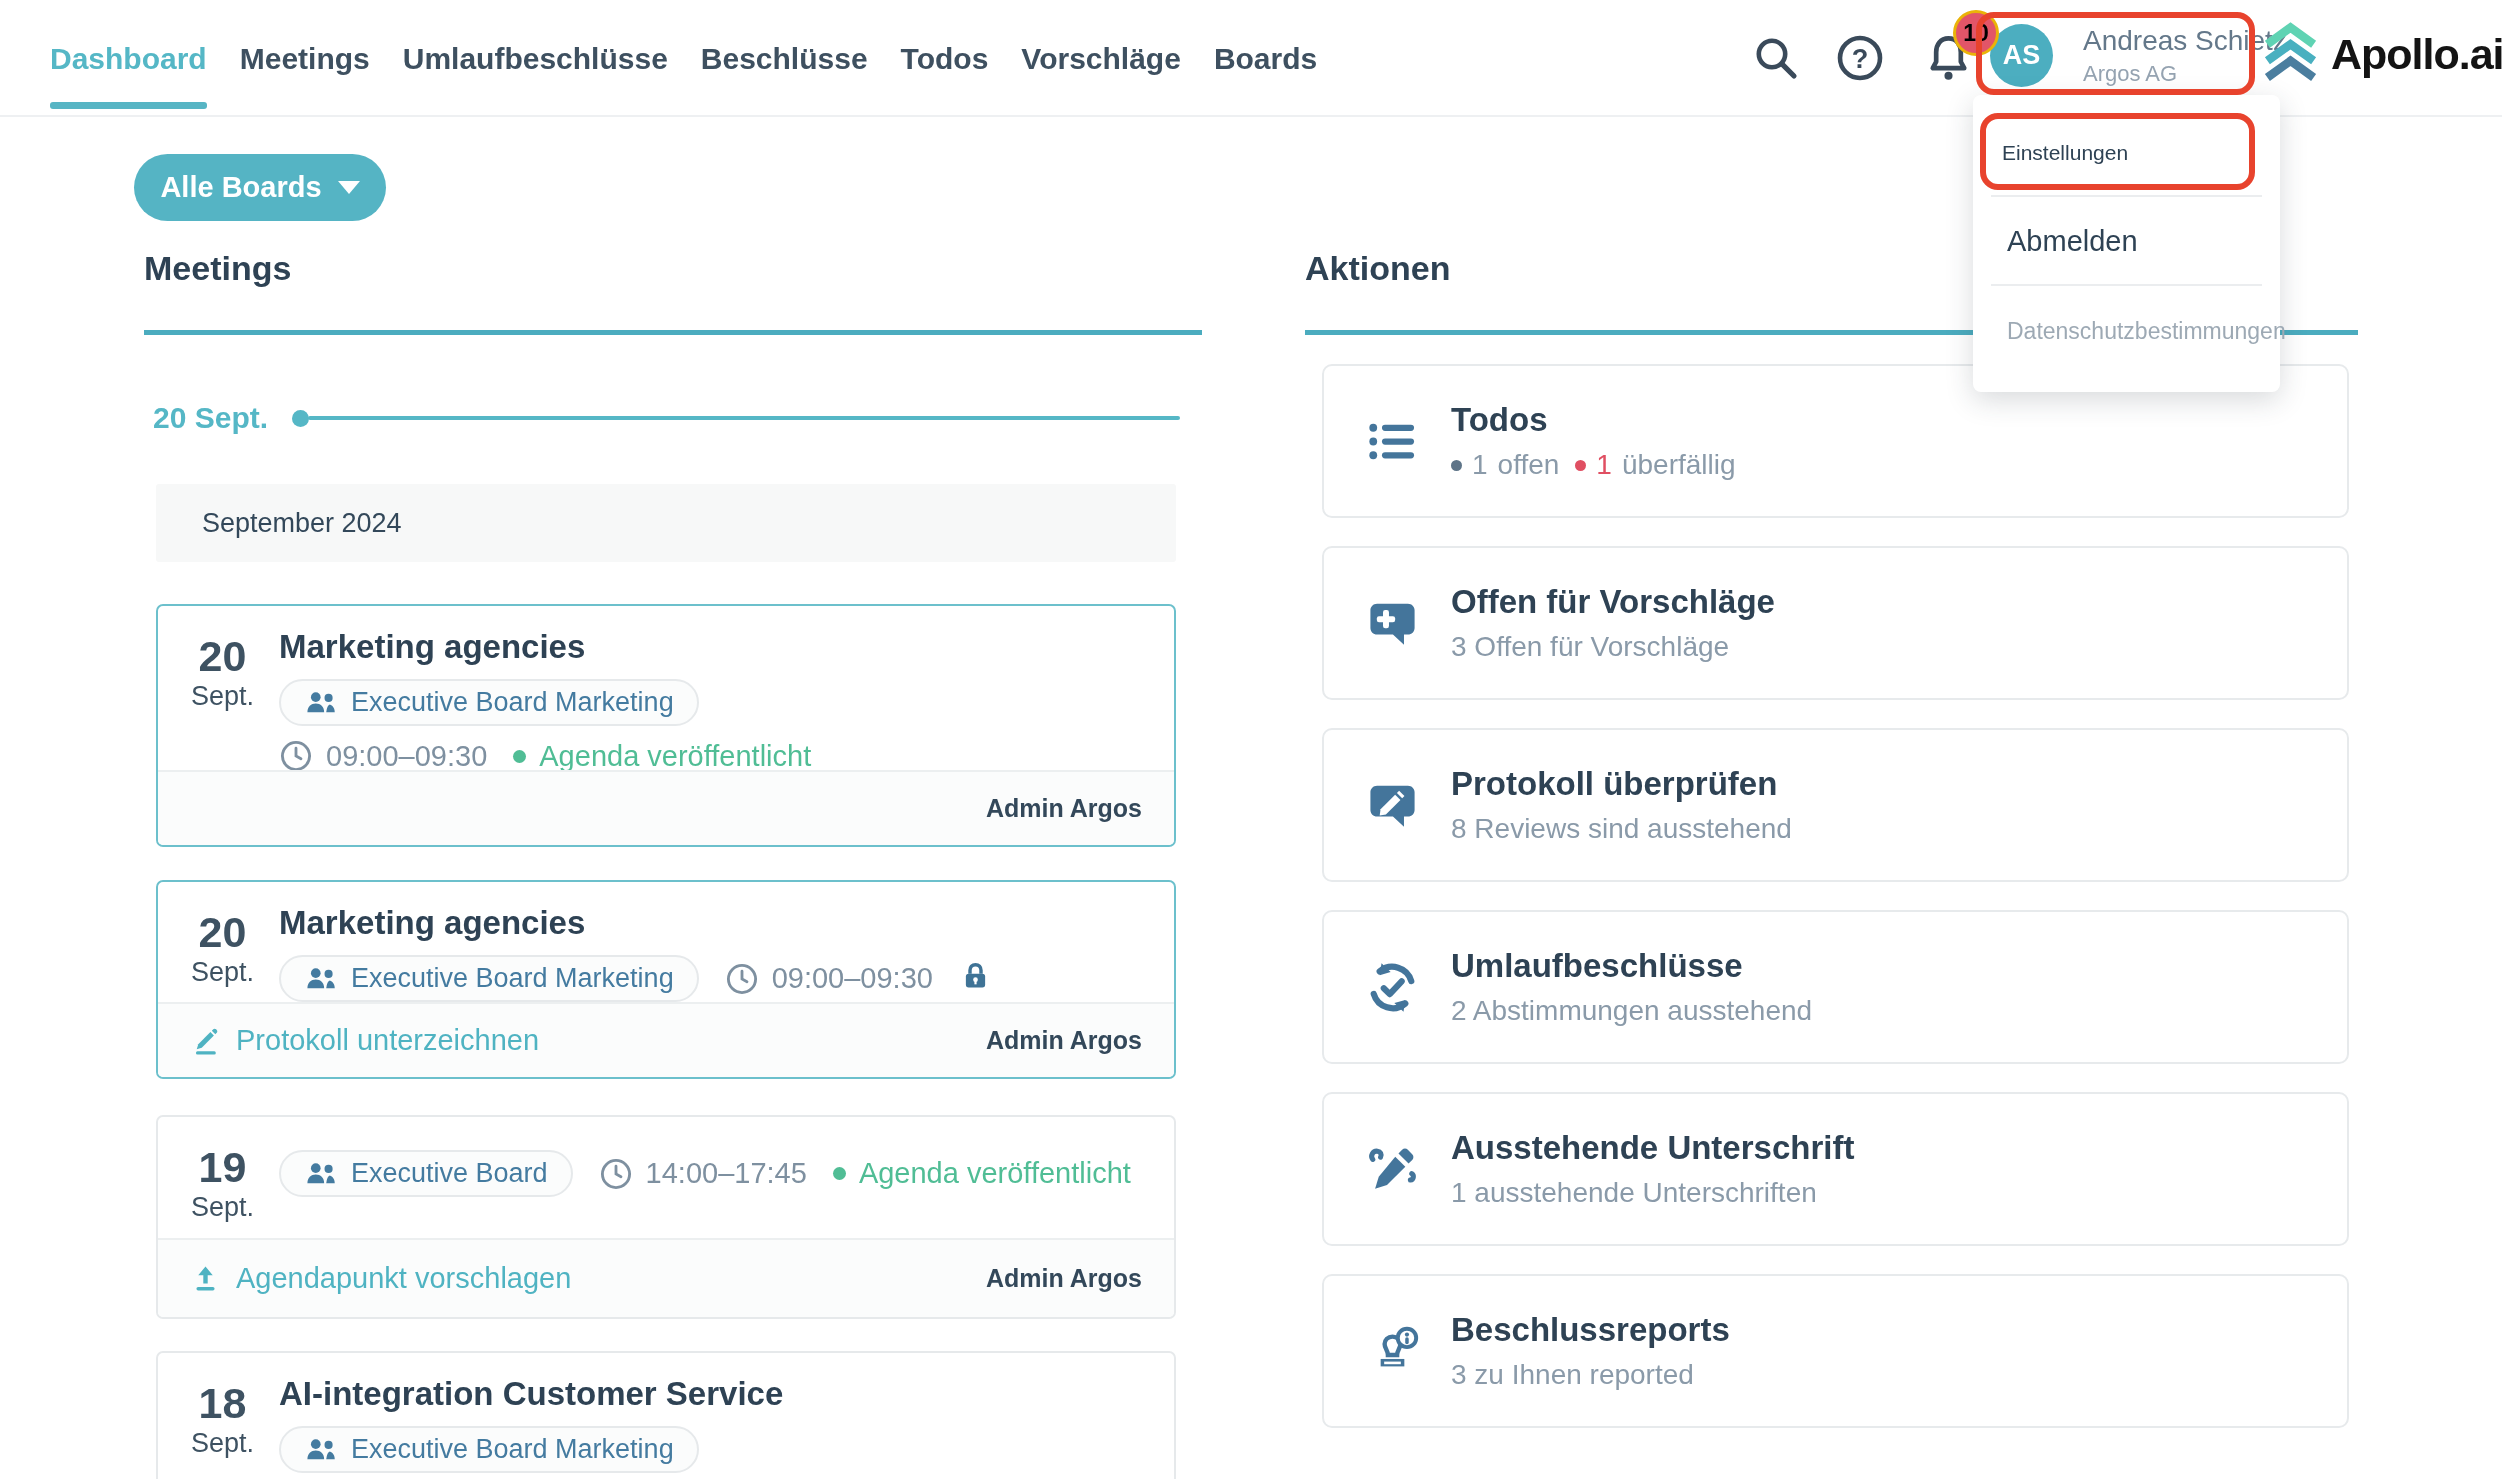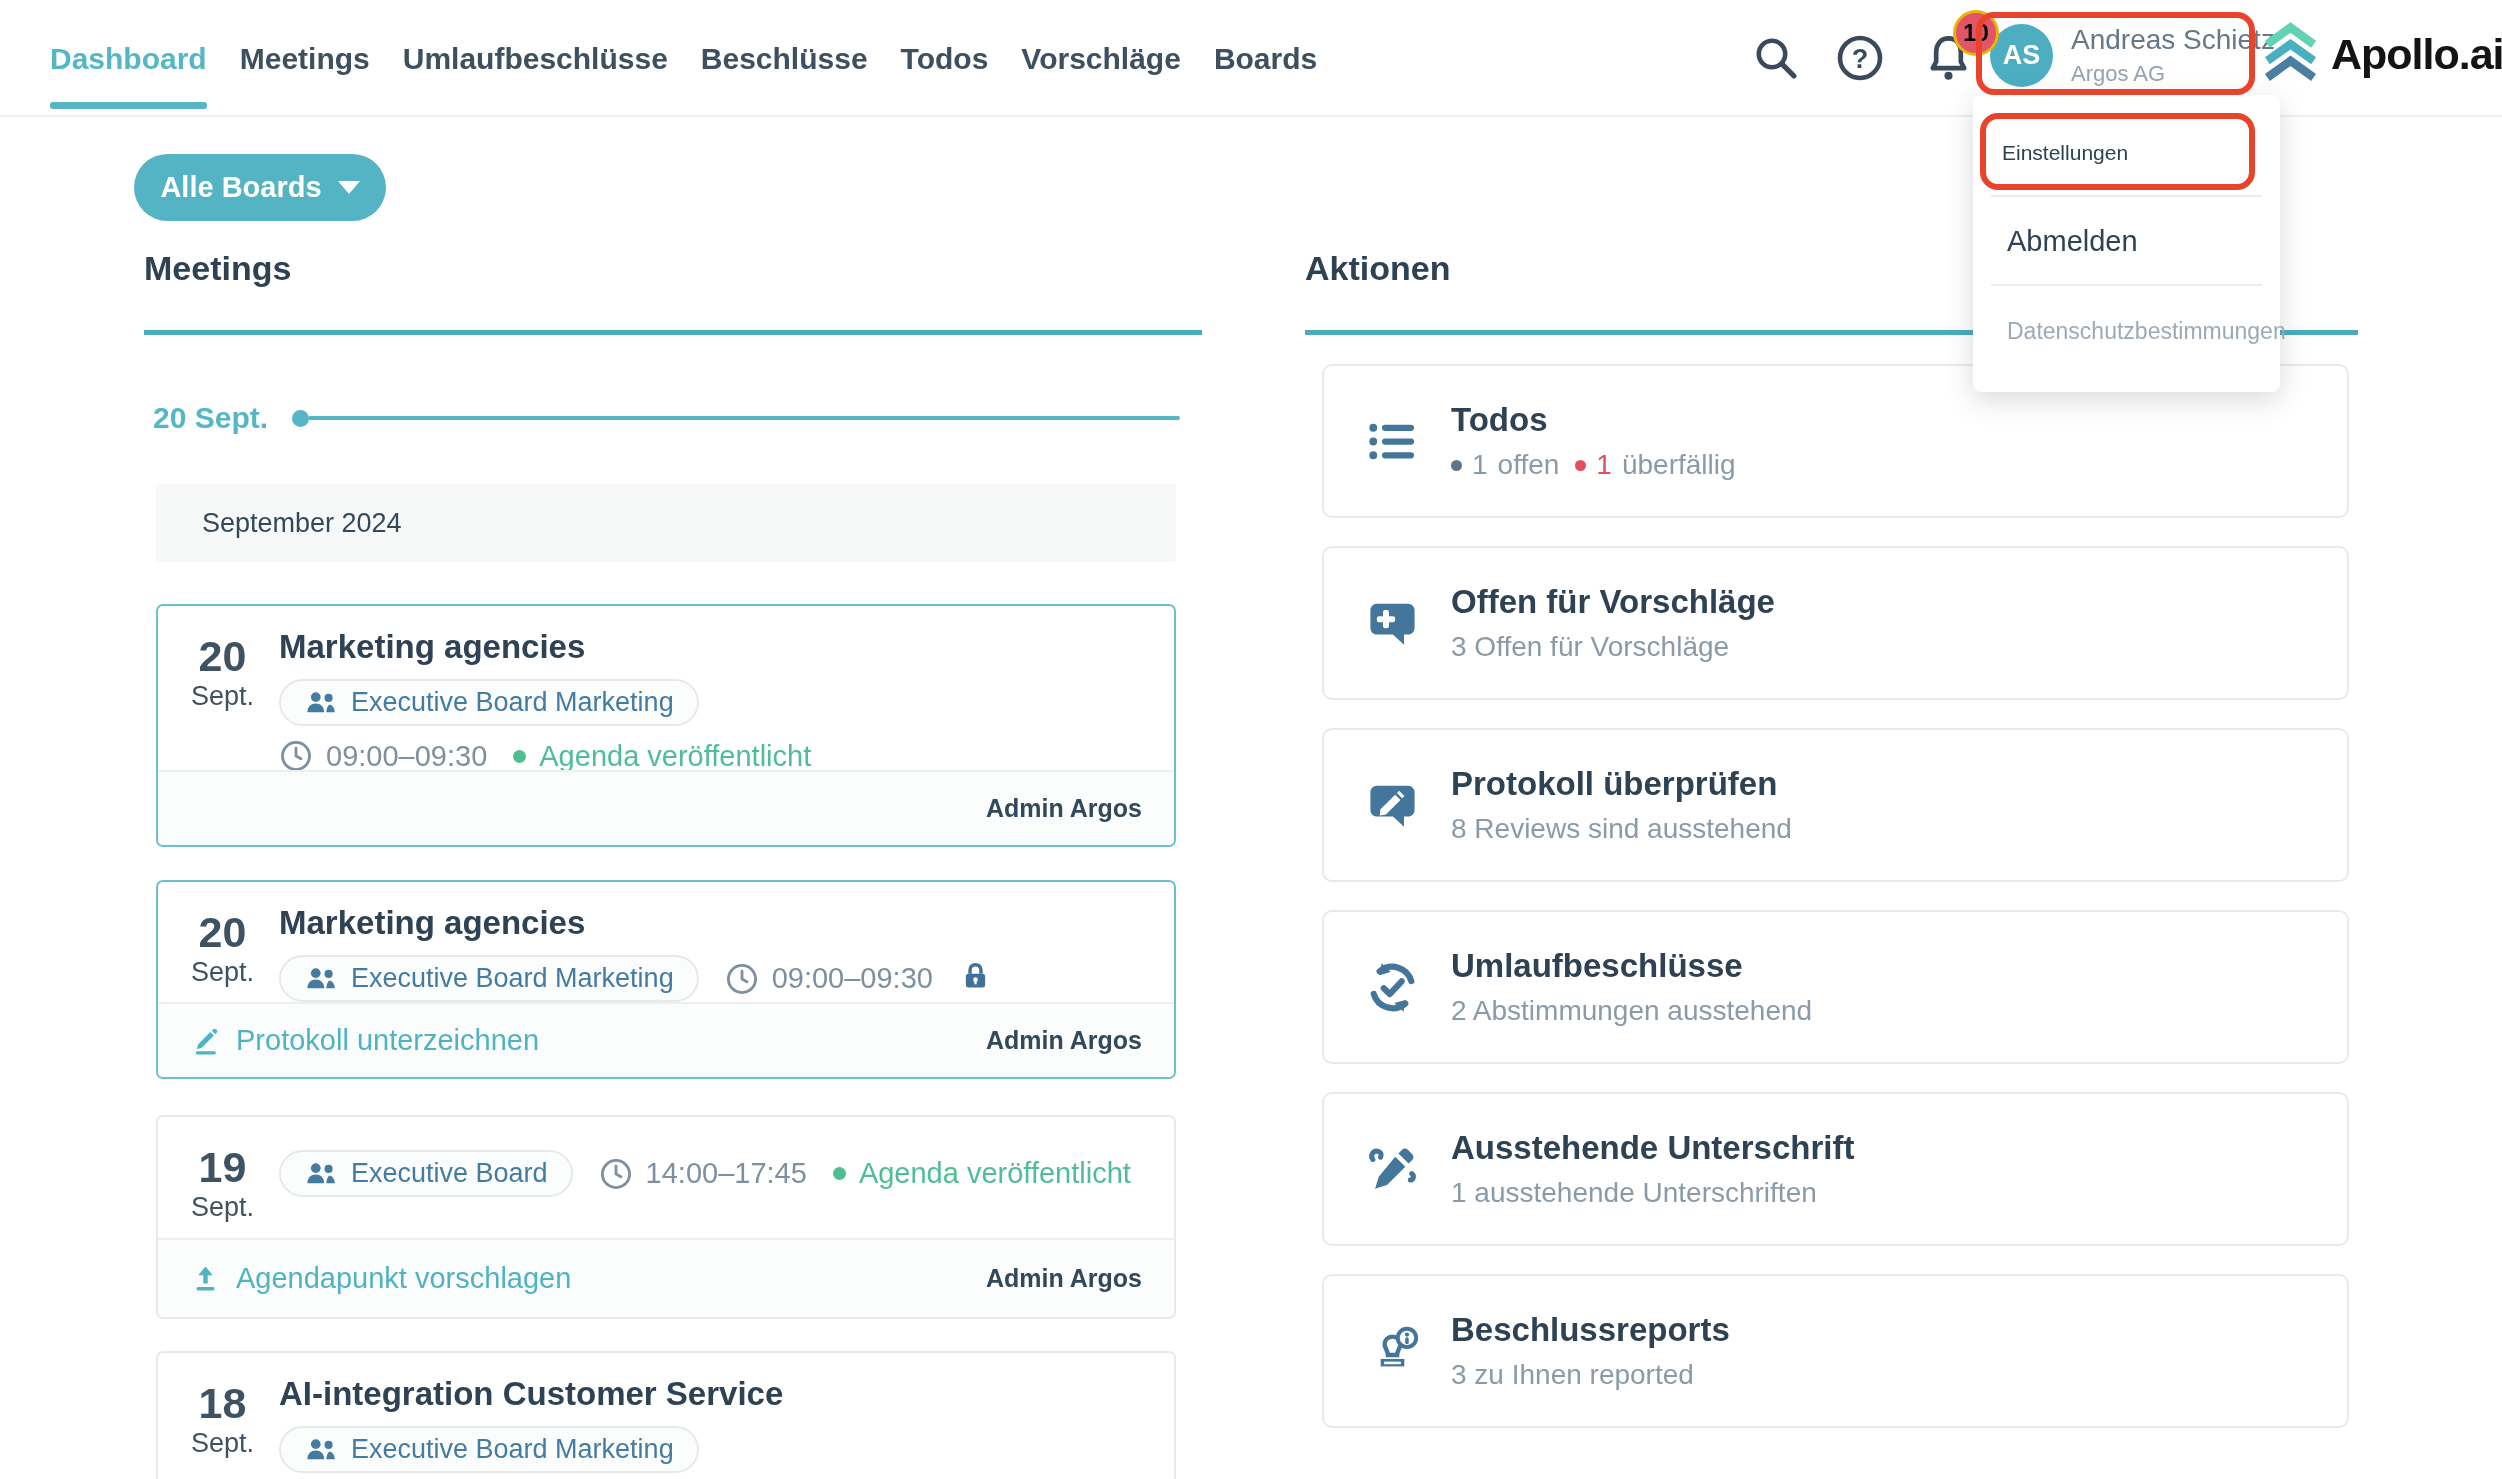--- a/index.html
+++ b/index.html
@@ -32,21 +32,21 @@
   .hdr-icon { position:absolute; cursor:pointer; }
   .bell-wrap { position:absolute; left:1923px; top:32px; width:69px; height:59px; cursor:pointer; }
   .notif-badge {
     position:absolute; left:30px; top:-22px; width:46px; height:46px;
     border-radius:50%; background:#E25568; border:3px solid #eab308;
     color:#000000; font-size:23px; font-weight:700;
     display:flex; align-items:center; justify-content:center; z-index:5;
   }
   .user-chip {
     position:absolute; left:1990px; top:24px;
-    display:flex; align-items:center; gap:18px; cursor:pointer;
+    display:flex; align-items:flex-end; gap:30px; cursor:pointer;
   }
   .avatar {
     width:63px; height:63px; border-radius:50%; background:#4CAEC0;
     color:#fff; font-size:27px; font-weight:700;
     display:flex; align-items:center; justify-content:center; flex:none;
   }
   .user-name { font-size:28px; color:#64788A; line-height:1.15; }
   .user-org  { font-size:22px; color:#95A3B1; margin-top:4px; }
   .brand { position:absolute; left:2260px; top:20px; display:flex; align-items:center; gap:10px; }
   .brand-text { font-size:43px; font-weight:700; color:#141414; letter-spacing:-1px; }

